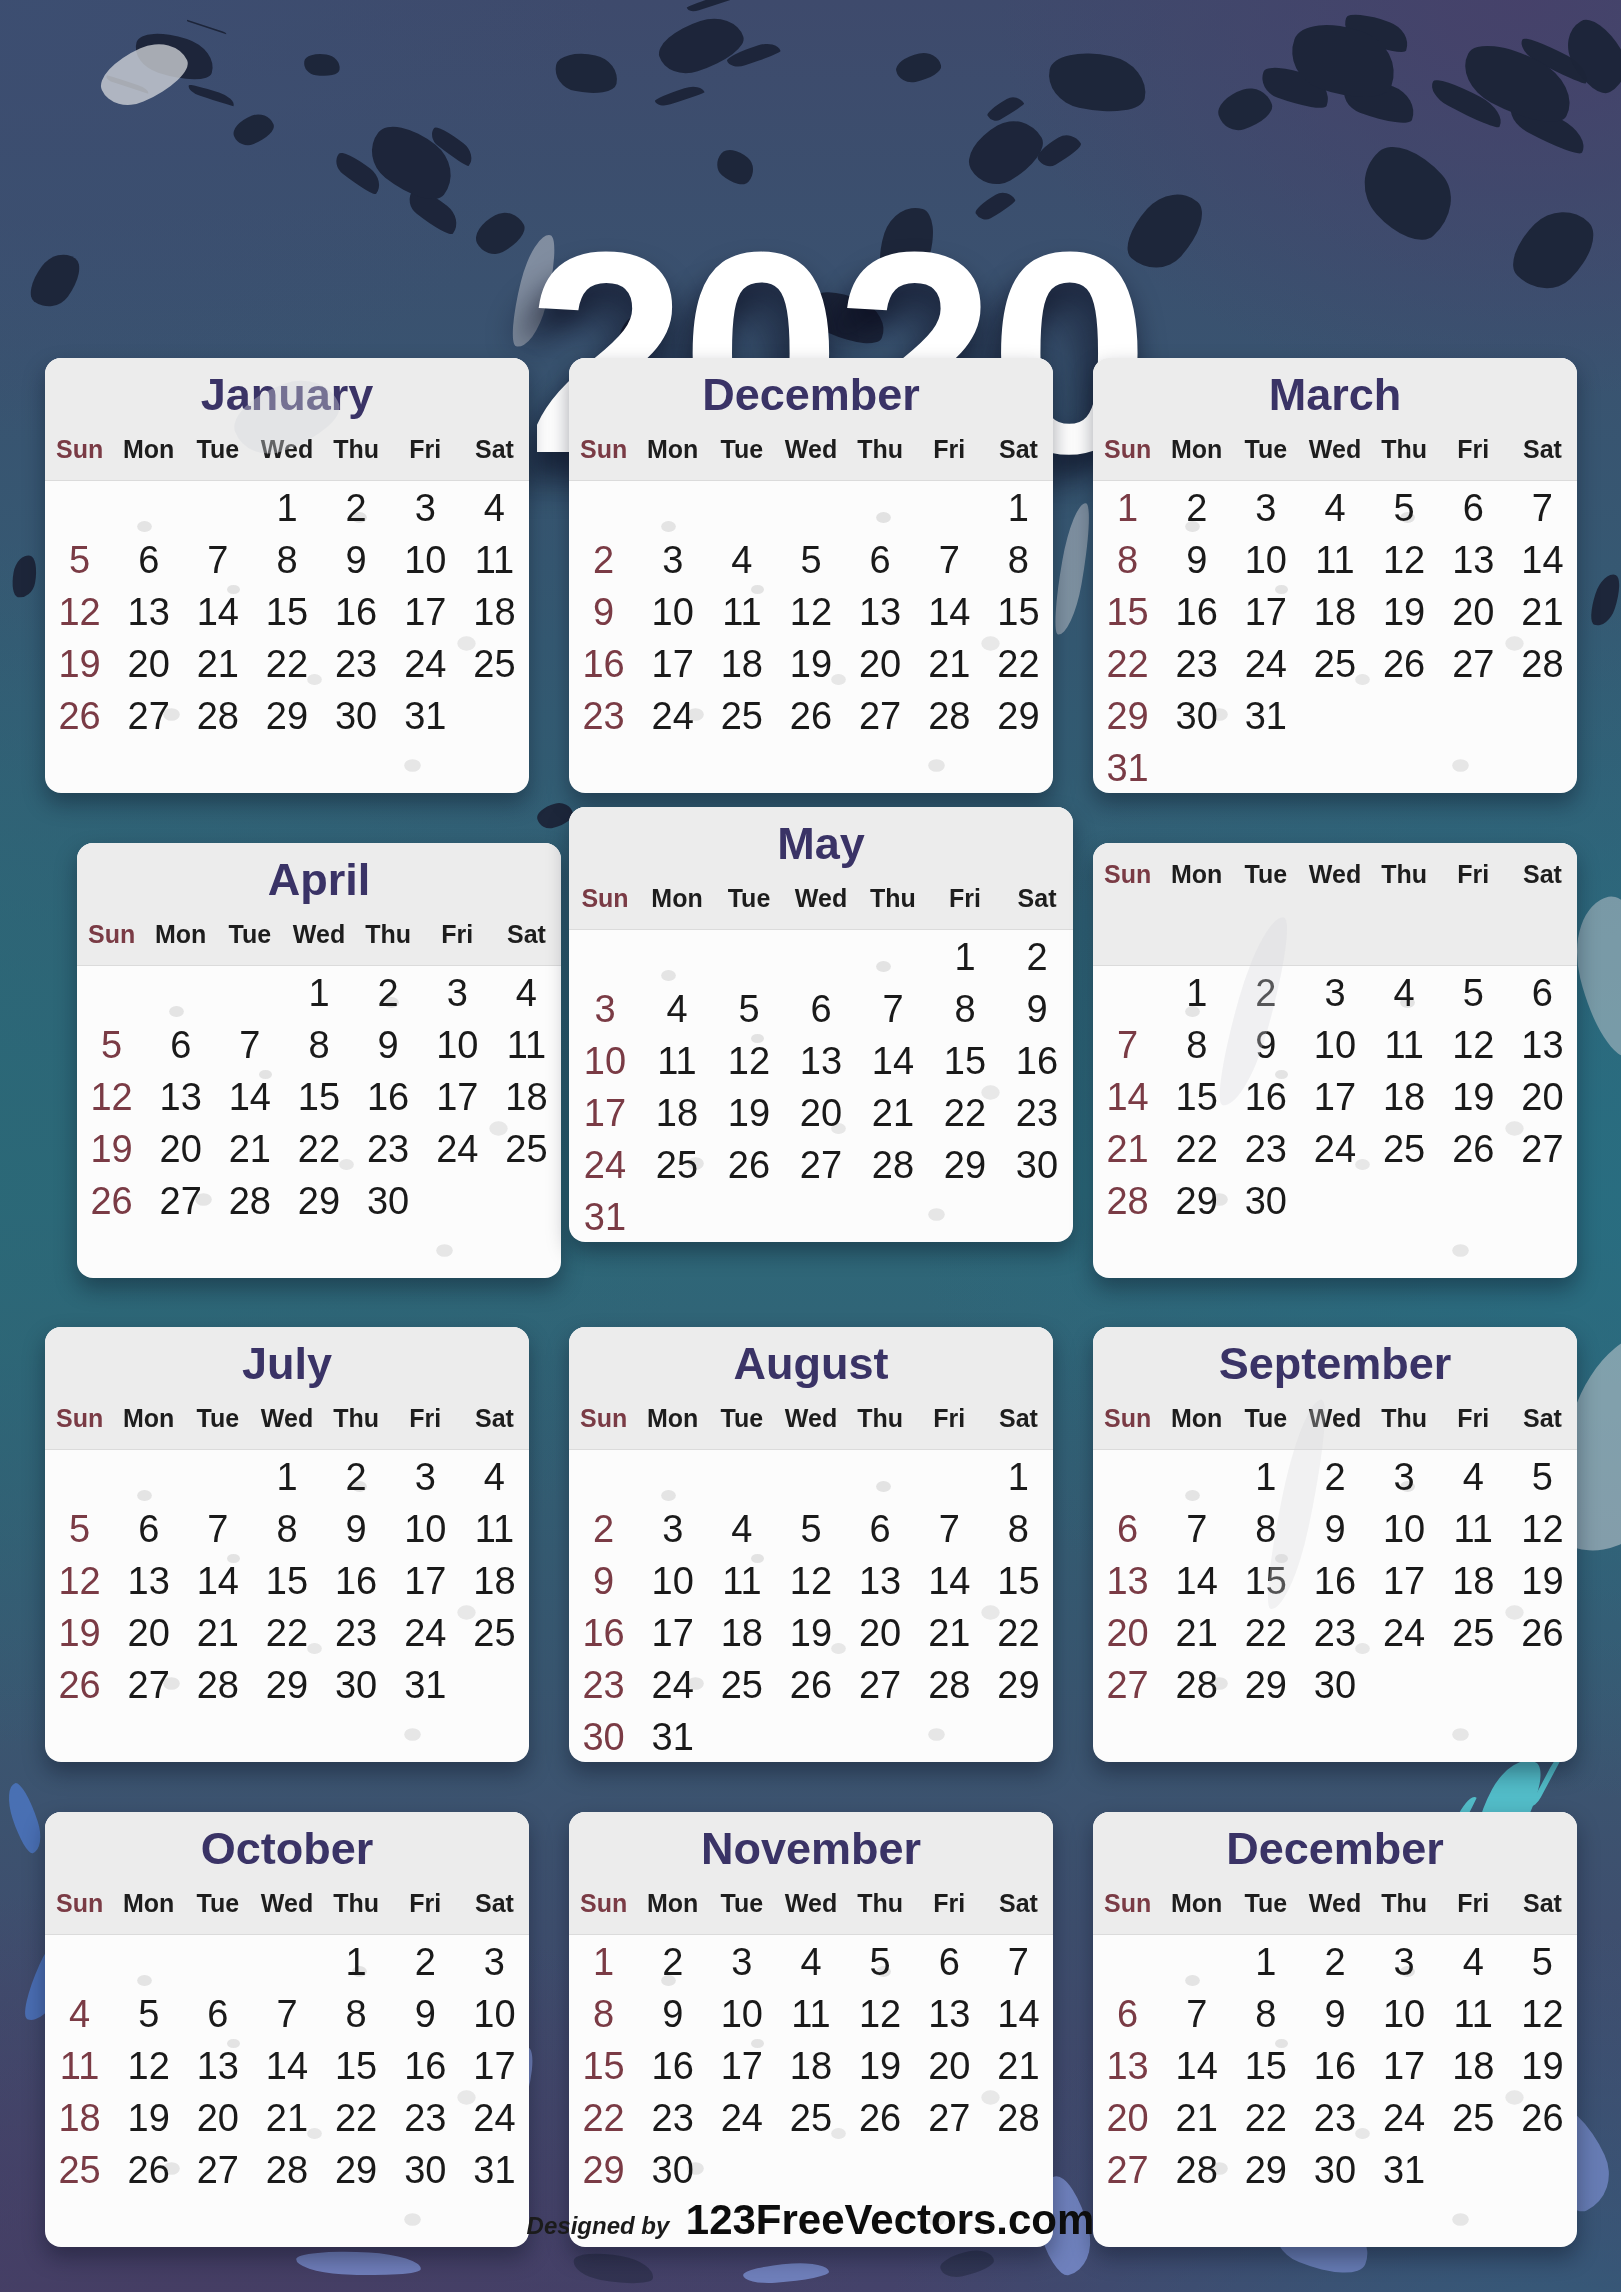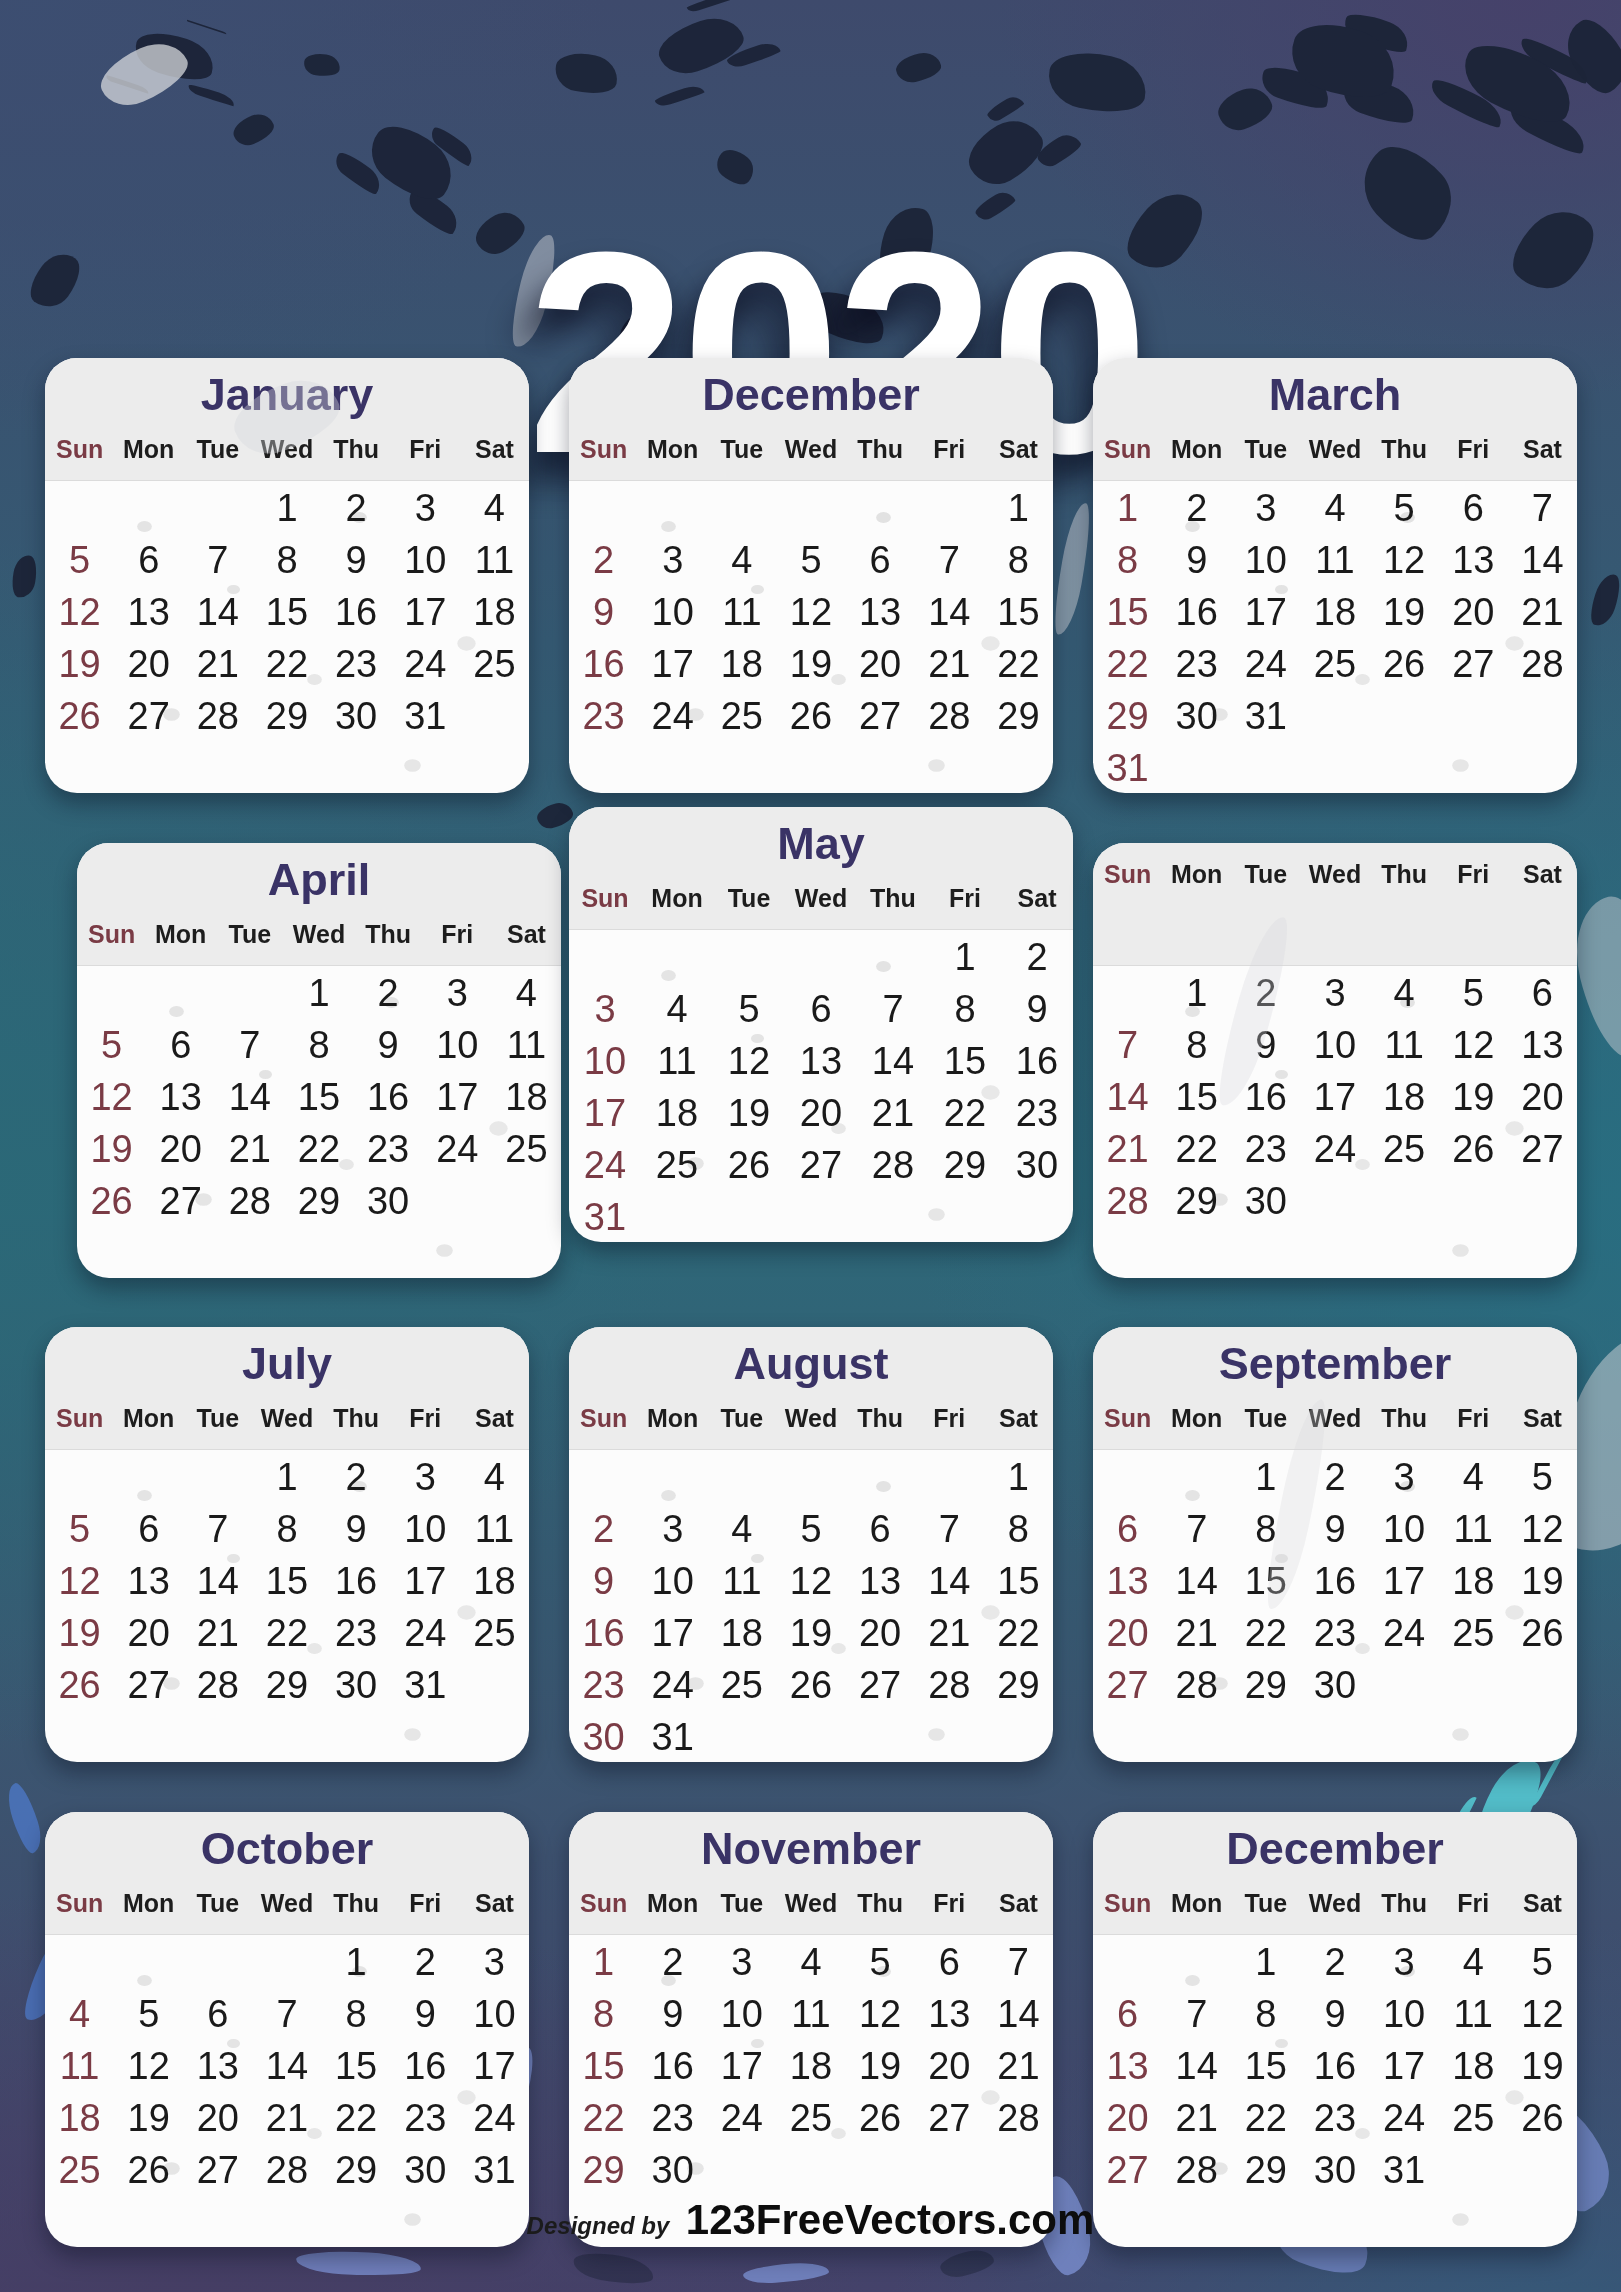--- a/index.html
+++ b/index.html
@@ -30,21 +30,21 @@
   .over{z-index:3;}
   
   .year{
     position:absolute;top:12.5px;left:0;width:100%;text-align:center;z-index:2;
     font-size:287px;line-height:296px;font-weight:bold;letter-spacing:-5.4px;color:#FFFFFF;
     text-shadow:0 18px 27px rgba(8,10,28,.55),-27px 36px 30px rgba(8,10,28,.33);
     padding-left:25px;
   }
   
   .card{
-    position:absolute;width:484px;height:435px;border-radius:32px;overflow:hidden;
+    position:absolute;width:484px;height:435px;border-radius:16px;overflow:hidden;
     background:var(--card-body-bg);z-index:2;
     box-shadow:0 10.7px 21.5px rgba(8,12,30,.38);
   }
   .card::before{ 
     content:"";position:absolute;left:39px;top:48px;width:12.5px;height:9px;border-radius:50%;
     background:#DFDFDF;opacity:.9;
     box-shadow:81px 304px 0 1.8px #E3E3E3,269px 107px 0 0.9px #E0E0E0,376px 233px 0 2.7px #E6E6E6,
                143px 179px 0 0 #E1E1E1,322px 355px 0 1.8px #E4E4E4,54px 116px 0 0.9px #E2E2E2,
                224px 269px 0 0.9px #E5E5E5,385px 54px 0 0 #E0E0E0;
   }

